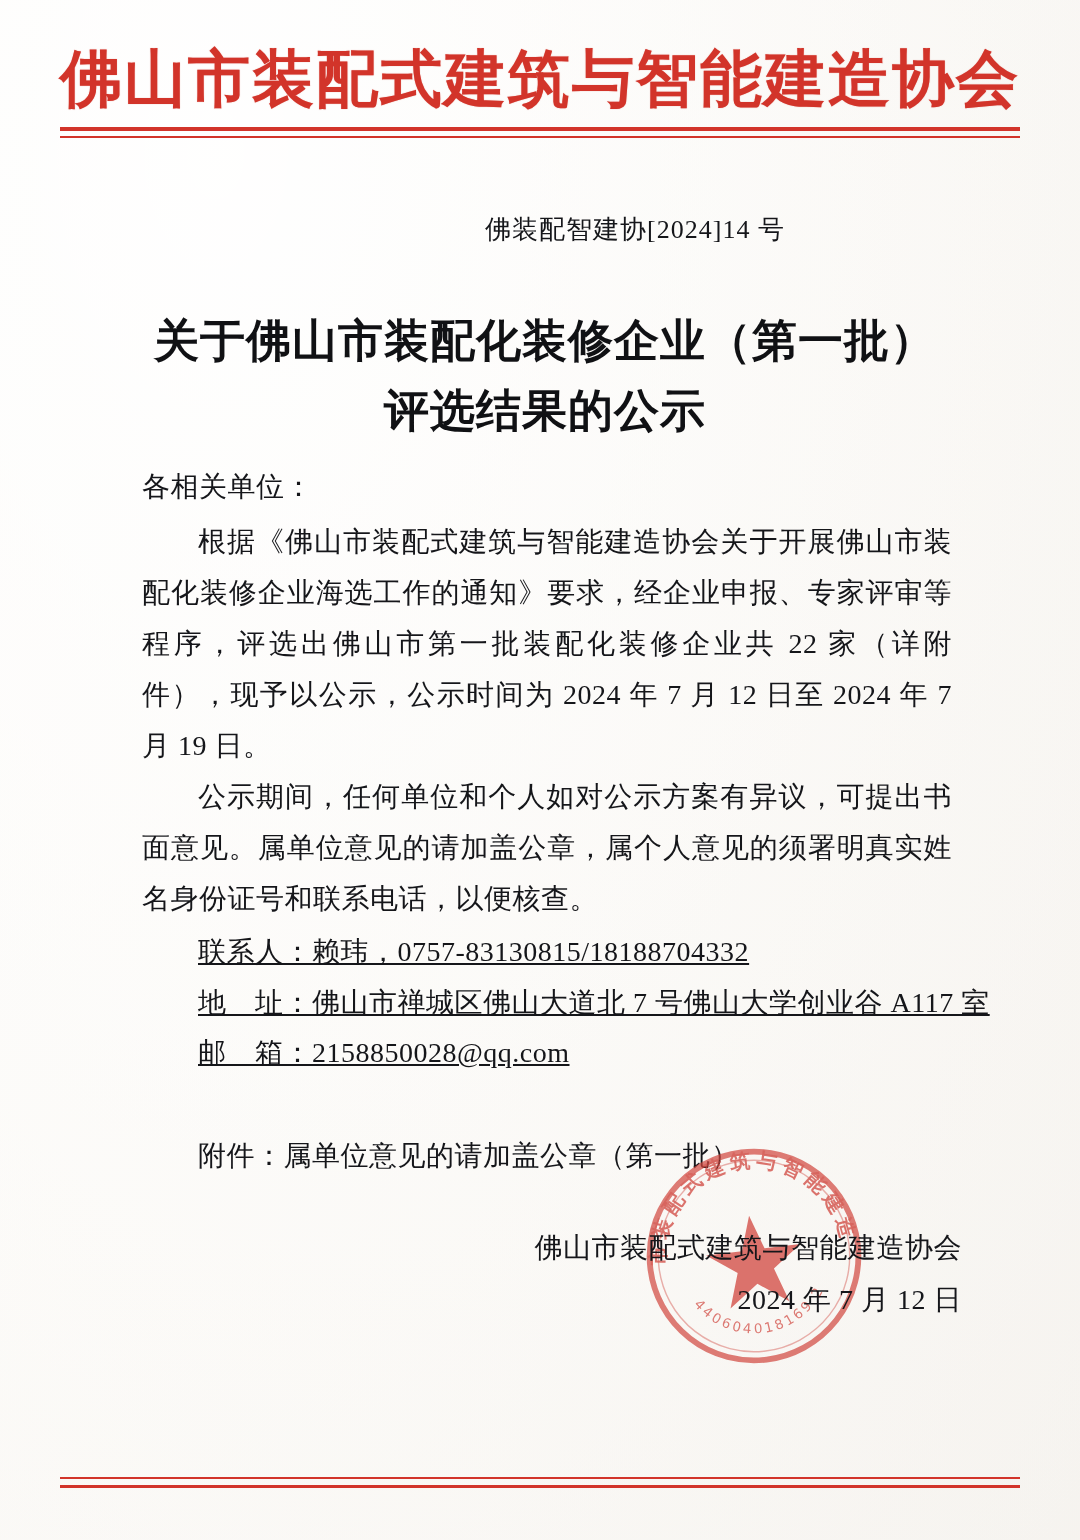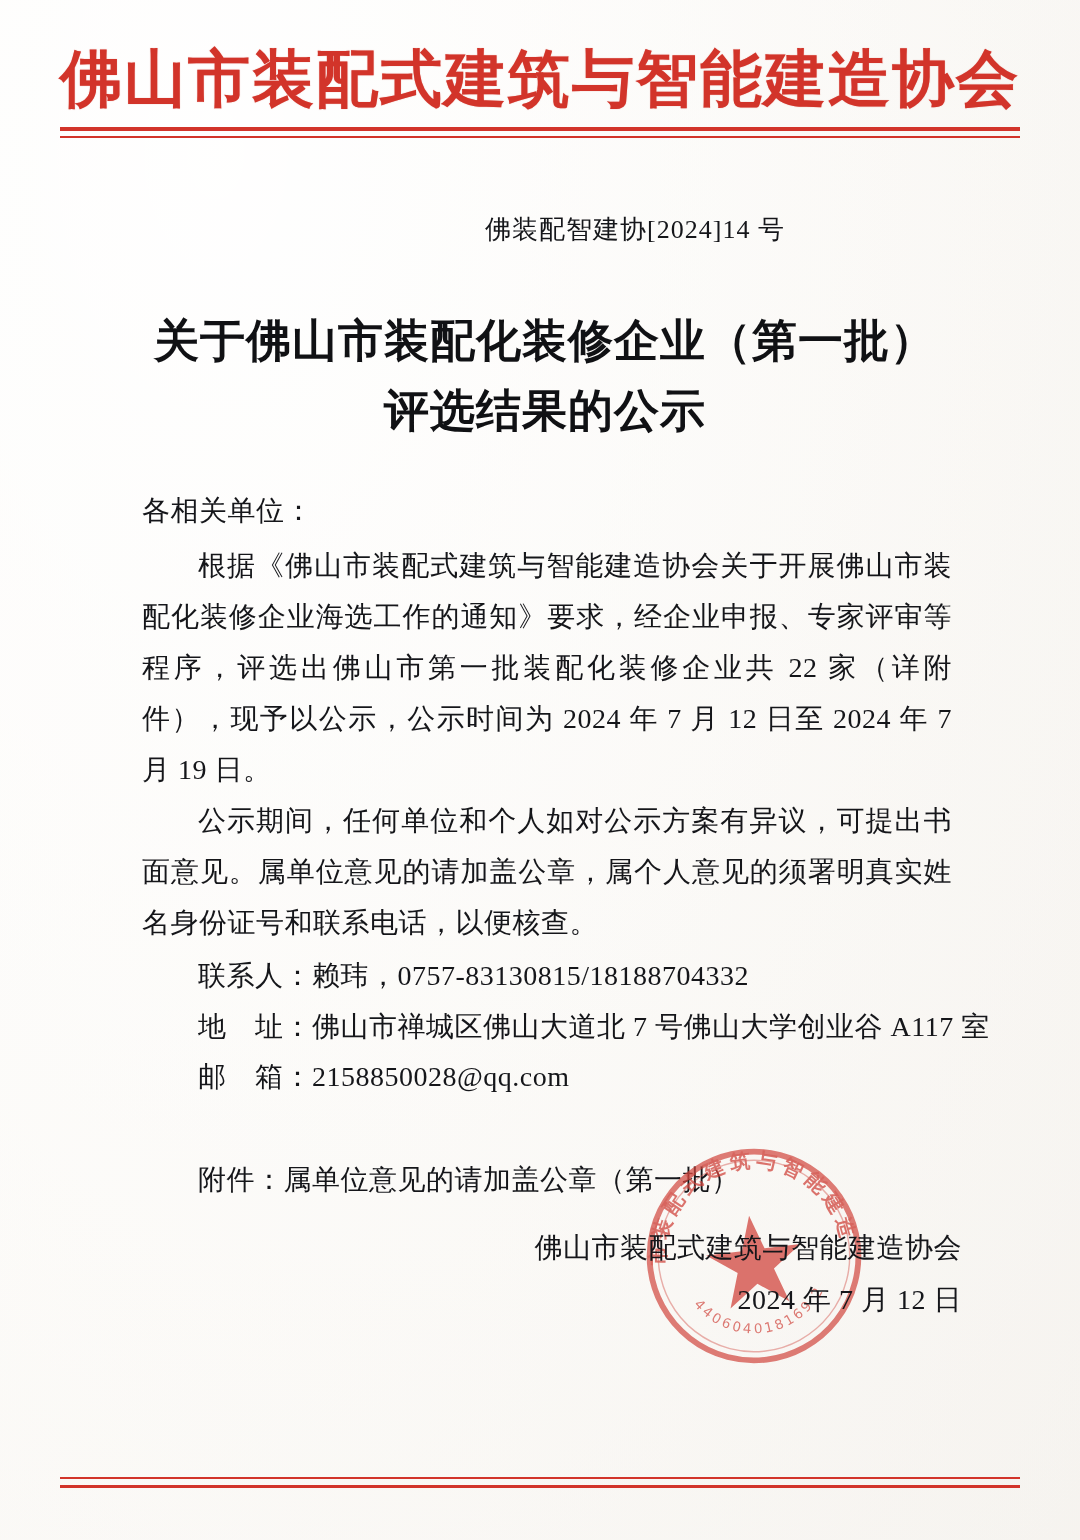--- a/index.html
+++ b/index.html
@@ -86,41 +86,42 @@
     font-weight: bold;
     font-size: 45px;
     line-height: 1.55;
     color: #101114;
     letter-spacing: 1px;
   }
 
   
   .body-block {
     position: absolute;
-    top: 486px;
+    top: 462px;
     left: 142px;
     width: 810px;
     font-size: 28px;
     line-height: 1.82;
     color: #15161a;
     letter-spacing: 0.5px;
   }
   .salutation {
     margin: 0 0 4px 0;
   }
   .para {
     margin: 0;
     text-indent: 56px;
     text-align: justify;
     text-justify: inter-ideograph;
   }
   .contact-line {
     margin: 0;
     text-indent: 56px;
     white-space: nowrap;
+    text-decoration: underline;
   }
   .contact-block {
     margin-top: 2px;
   }
   .attachment {
     margin-top: 52px;
     text-indent: 56px;
   }
 
   

